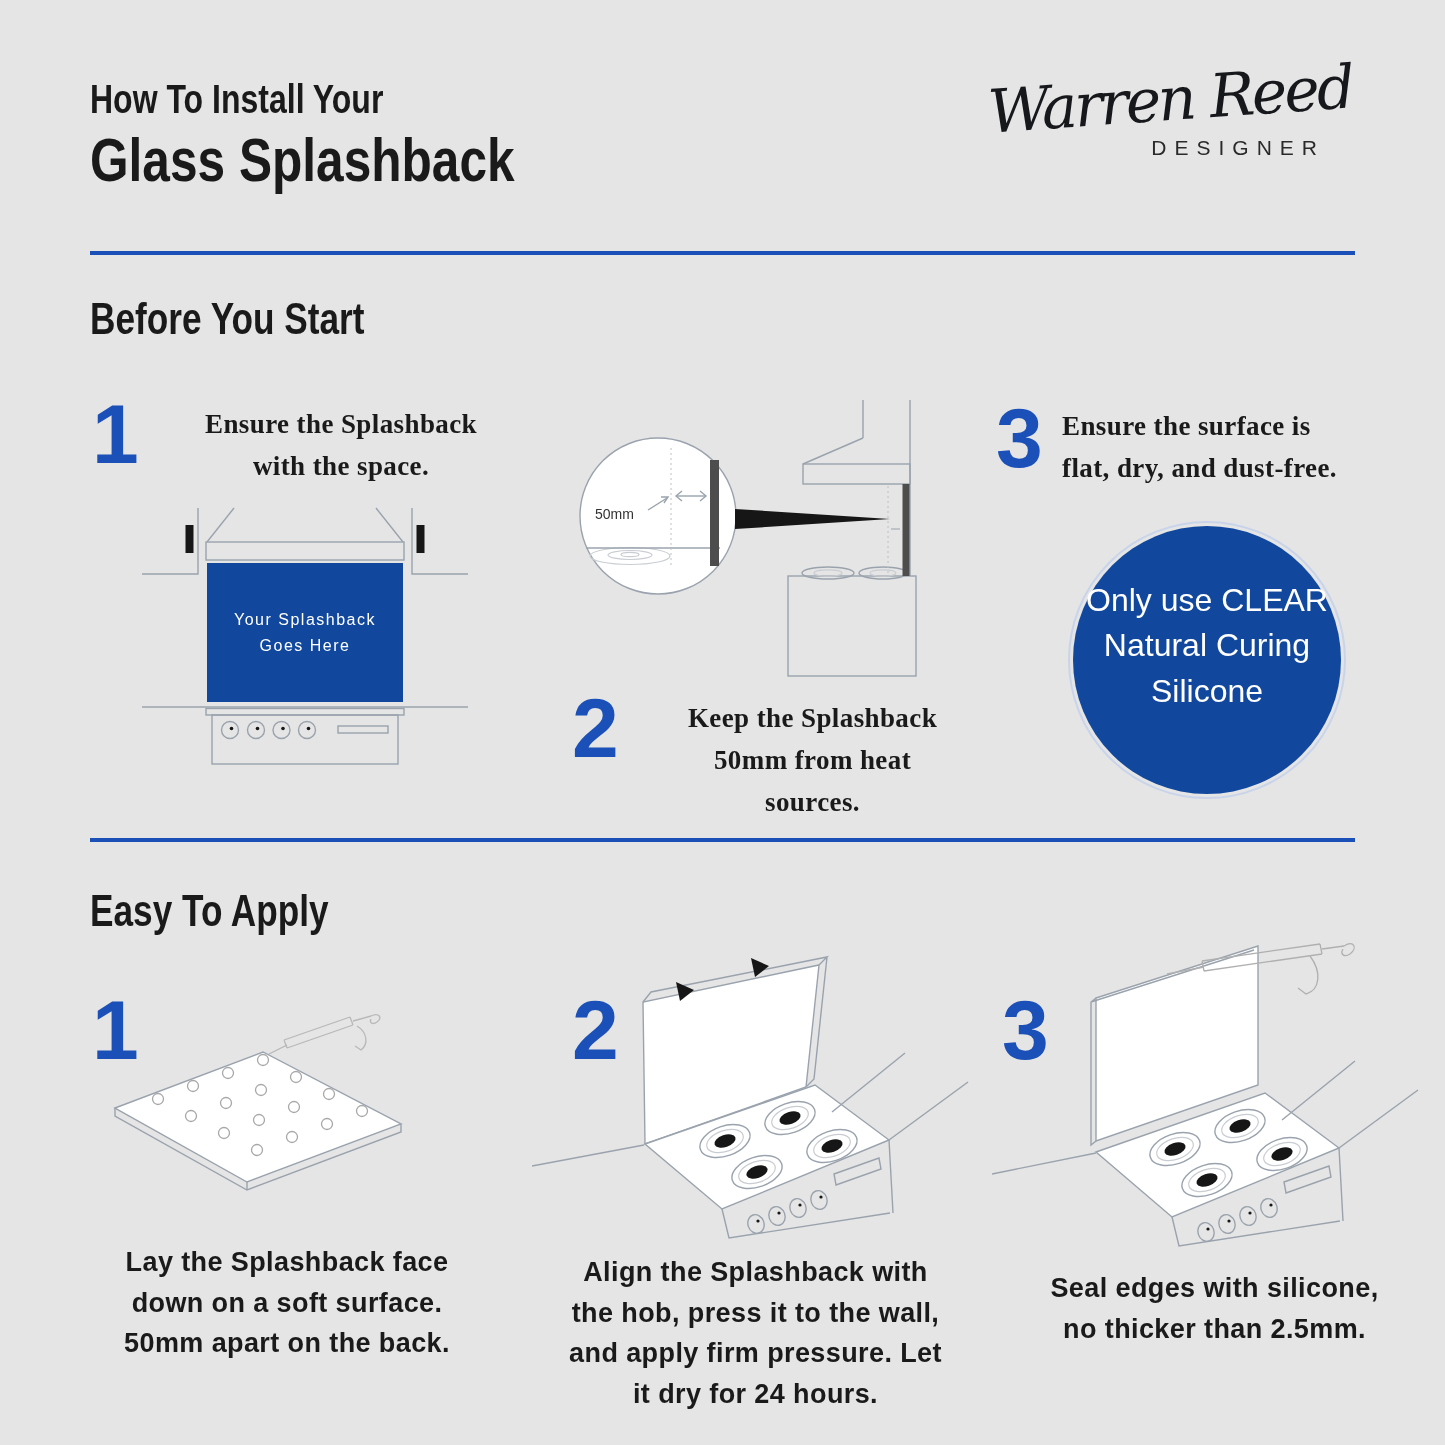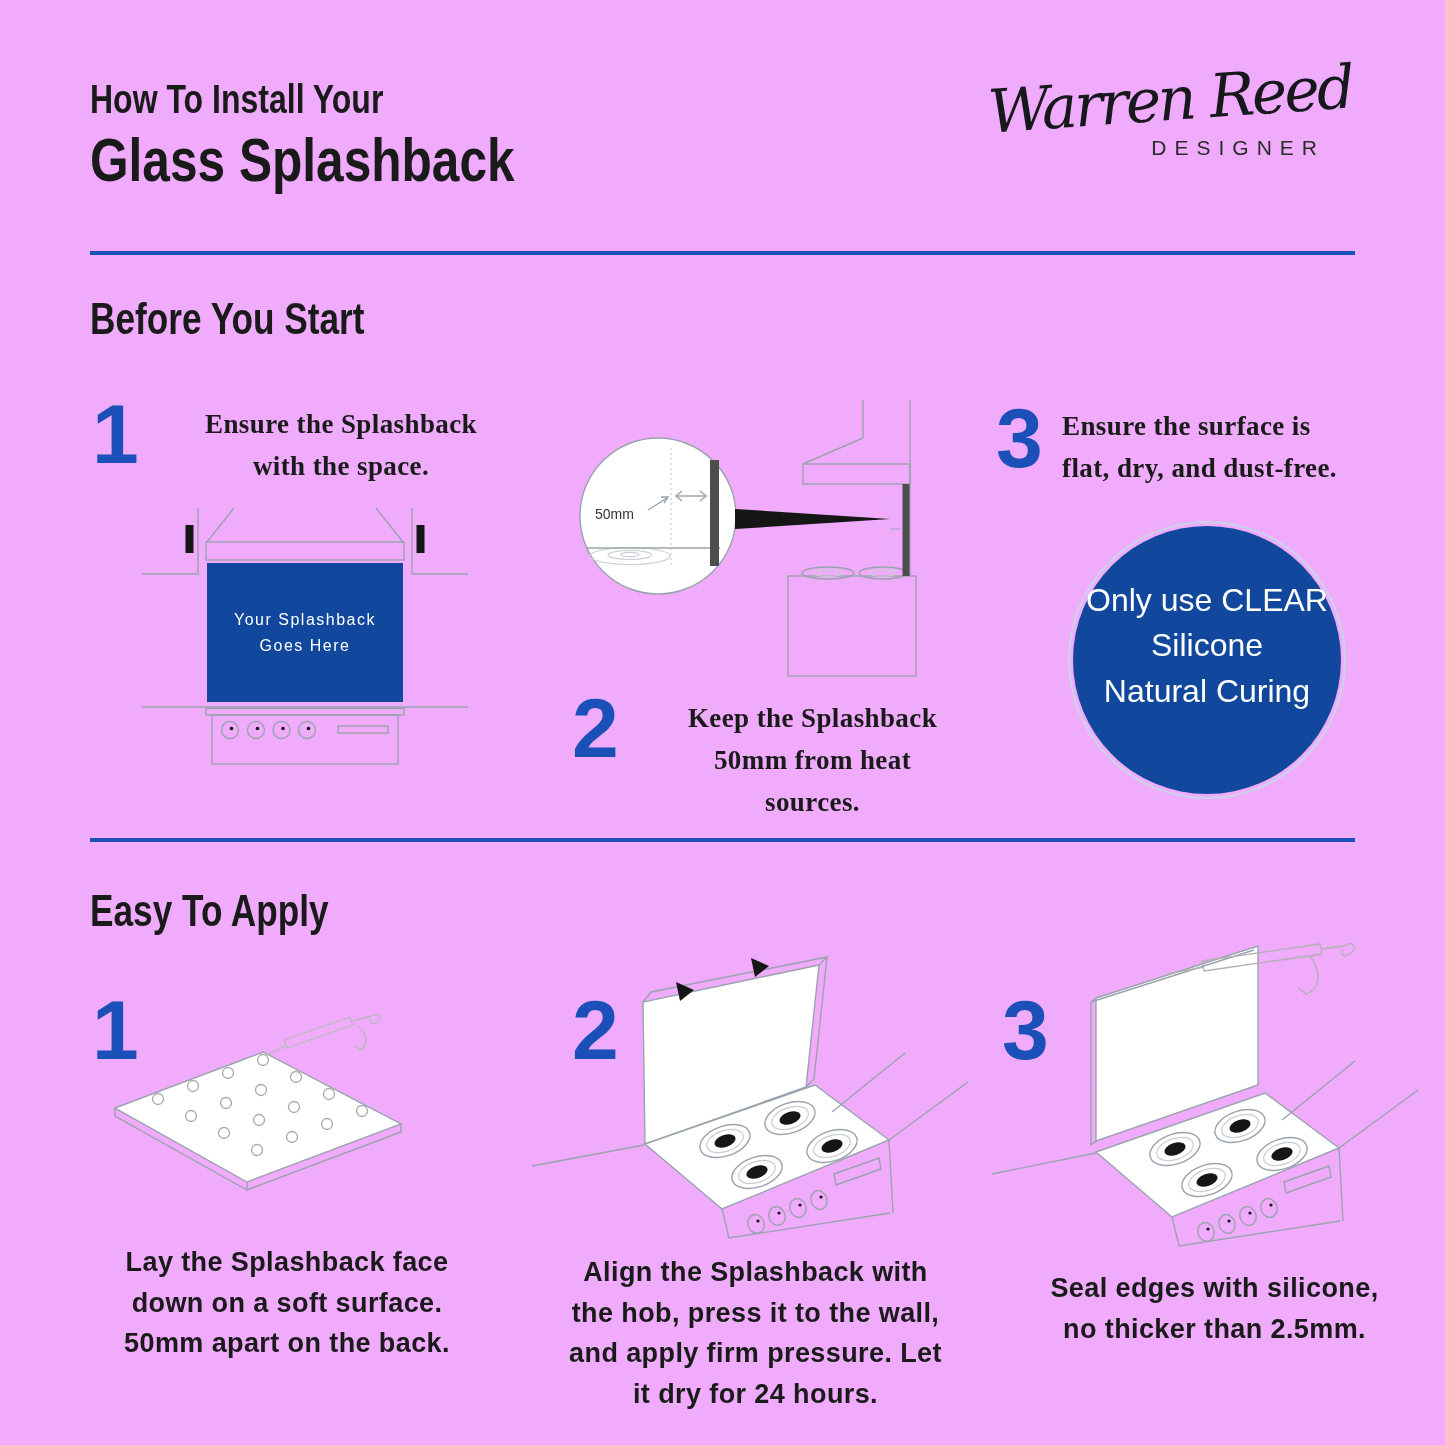--- a/index.html
+++ b/index.html
@@ -1,16 +1,16 @@
 <!DOCTYPE html>
 <html style="--accent-blue: #1a50b8; --deep-blue: #11489e;"><head>
 <meta charset="utf-8">
 <style>
   html,body{margin:0;padding:0;background:#ffffff;}
-  #page{position:relative;width:1445px;height:1445px;background:#f0abfc;overflow:hidden;
+  #page{position:relative;width:1445px;height:1445px;background:#e5e5e5;overflow:hidden;
         font-family:"Liberation Sans",sans-serif;color:#1a1a1a;}
 
   .condensed{transform:scaleX(.8);transform-origin:left top;white-space:nowrap;}
 
   .title-block{position:absolute;left:90px;top:76px;}
   .title-line1{font-size:40px;font-weight:700;line-height:1.15;}
   .title-line2{font-size:62px;font-weight:700;line-height:1.1;margin-top:4px;}
 
   .logo{position:absolute;left:975px;top:64px;width:390px;text-align:center;}
   .logo-script{font-family:"DejaVu Serif",serif;font-style:italic;font-size:60px;
@@ -148,22 +148,22 @@
 
   <div class="step-number" style="left:996px;top:396px;">3</div>
   <div class="step-text" style="left:1062px;top:406px;width:370px;">
     <div>Ensure the surface is</div>
     <div>flat, dry, and dust-free.</div>
   </div>
 
   <div class="badge-circle">
     <div class="badge-text">
       <div>Only use CLEAR</div>
+      <div>Natural Curing</div>
       <div>Silicone</div>
-      <div>Natural Curing</div>
     </div>
   </div>
 
   <div class="divider" style="top:838px;"></div>
 
   <div class="section-heading condensed" style="left:90px;top:886px;">Easy To Apply</div>
 
   <div class="step-number" style="left:92px;top:988px;">1</div>
   <div class="step-number" style="left:572px;top:988px;">2</div>
   <div class="step-number" style="left:1002px;top:988px;">3</div>

